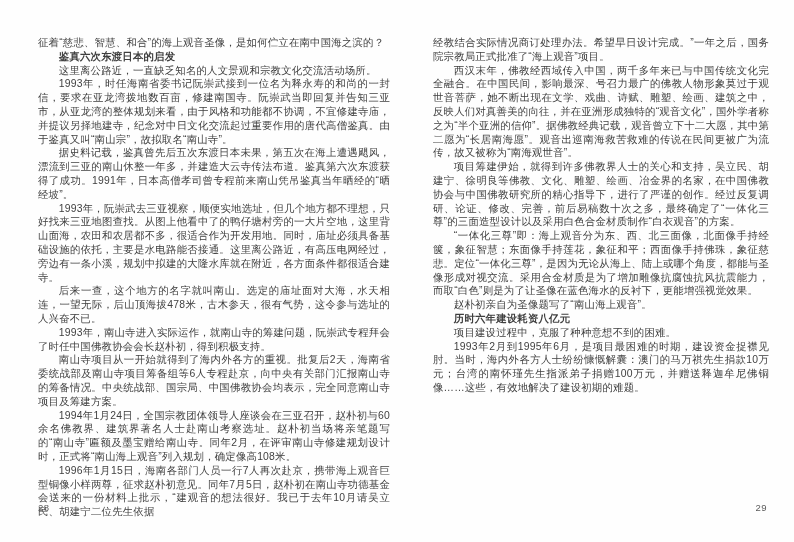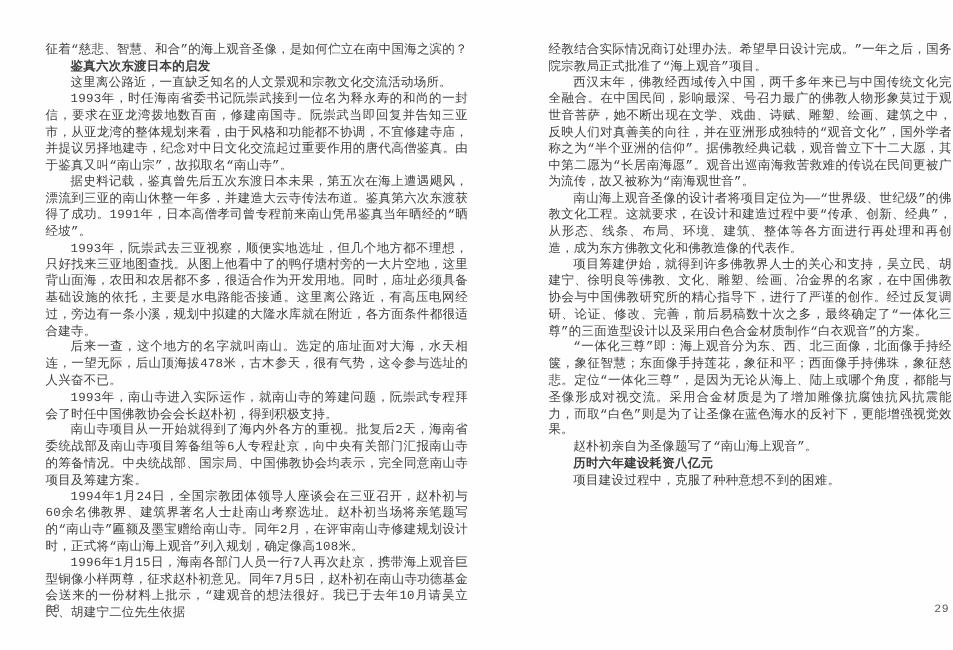--- a/index.html
+++ b/index.html
@@ -8,29 +8,29 @@
     width: 794px;
     height: 542px;
     background: #ffffff;
     overflow: hidden;
   }
   .sheet {
     position: relative;
     width: 794px;
     height: 542px;
     background: #fefefe;
-    font-family: Liberation Mono, monospace;
+    font-family: Liberation Sans, sans-serif;
     color: #3f3f3f;
   }
   .page {
     position: absolute;
     top: 36px;
   }
   .page-left  { left: 38px;  width: 352px; }
-  .page-right { left: 457px; width: 336px; }
+  .page-right { left: 433px; width: 336px; }
   .textcol p {
     margin: 0;
     font-size: 10.4px;
     line-height: 13.8px;
     text-align: justify;
     text-indent: 2em;
     letter-spacing: 0.2px;
   }
   .textcol p.cont { text-indent: 0; }
   .textcol p.head { font-weight: bold; }
@@ -63,23 +63,23 @@
       <p>1994年1月24日，全国宗教团体领导人座谈会在三亚召开，赵朴初与60余名佛教界、建筑界著名人士赴南山考察选址。赵朴初当场将亲笔题写的“南山寺”匾额及墨宝赠给南山寺。同年2月，在评审南山寺修建规划设计时，正式将“南山海上观音”列入规划，确定像高108米。</p>
       <p>1996年1月15日，海南各部门人员一行7人再次赴京，携带海上观音巨型铜像小样两尊，征求赵朴初意见。同年7月5日，赵朴初在南山寺功德基金会送来的一份材料上批示，“建观音的想法很好。我已于去年10月请吴立民、胡建宁二位先生依据</p>
     </div>
     <div class="pagenum pagenum-left">28</div>
   </section>
 
   <section class="page page-right">
     <div class="textcol">
       <p class="cont">经教结合实际情况商订处理办法。希望早日设计完成。”一年之后，国务院宗教局正式批准了“海上观音”项目。</p>
       <p>西汉末年，佛教经西域传入中国，两千多年来已与中国传统文化完全融合。在中国民间，影响最深、号召力最广的佛教人物形象莫过于观世音菩萨，她不断出现在文学、戏曲、诗赋、雕塑、绘画、建筑之中，反映人们对真善美的向往，并在亚洲形成独特的“观音文化”，国外学者称之为“半个亚洲的信仰”。据佛教经典记载，观音曾立下十二大愿，其中第二愿为“长居南海愿”。观音出巡南海救苦救难的传说在民间更被广为流传，故又被称为“南海观世音”。</p>
-      <p>南山海上观音圣像的设计者将项目定位为——“世界级、世纪级”的佛教文化工程。这就要求，在设计和建造过程中要“传承、创新、经典”，从形态、线条、布局、环境、建筑、整体等各方面进行再处理和再创造，成为东方佛教文化和佛教造像的代表作。</p>
       <p>项目筹建伊始，就得到许多佛教界人士的关心和支持，吴立民、胡建宁、徐明良等佛教、文化、雕塑、绘画、冶金界的名家，在中国佛教协会与中国佛教研究所的精心指导下，进行了严谨的创作。经过反复调研、论证、修改、完善，前后易稿数十次之多，最终确定了“一体化三尊”的三面造型设计以及采用白色合金材质制作“白衣观音”的方案。</p>
       <p>“一体化三尊”即：海上观音分为东、西、北三面像，北面像手持经箧，象征智慧；东面像手持莲花，象征和平；西面像手持佛珠，象征慈悲。定位“一体化三尊”，是因为无论从海上、陆上或哪个角度，都能与圣像形成对视交流。采用合金材质是为了增加雕像抗腐蚀抗风抗震能力，而取“白色”则是为了让圣像在蓝色海水的反衬下，更能增强视觉效果。</p>
       <p>赵朴初亲自为圣像题写了“南山海上观音”。</p>
       <p class="head">历时六年建设耗资八亿元</p>
       <p>项目建设过程中，克服了种种意想不到的困难。</p>
+      <p>1993年2月到1995年6月，是项目最困难的时期，建设资金捉襟见肘。当时，海内外各方人士纷纷慷慨解囊：澳门的马万祺先生捐款10万元；台湾的南怀瑾先生指派弟子捐赠100万元，并赠送释迦牟尼佛铜像……这些，有效地解决了建设初期的难题。</p>
     </div>
     <div class="pagenum pagenum-right">29</div>
   </section>
 
 </div>
 
 </body></html>

